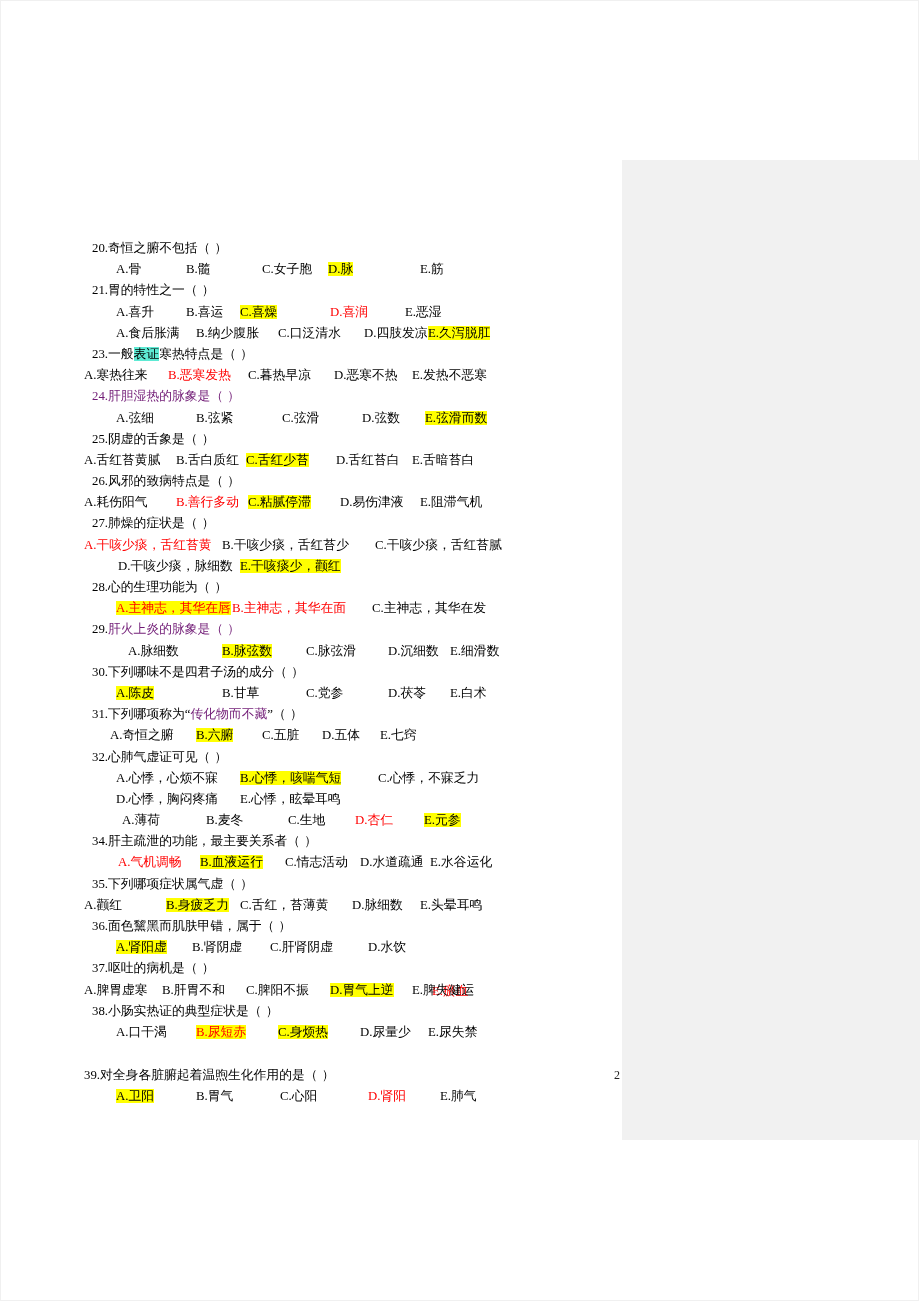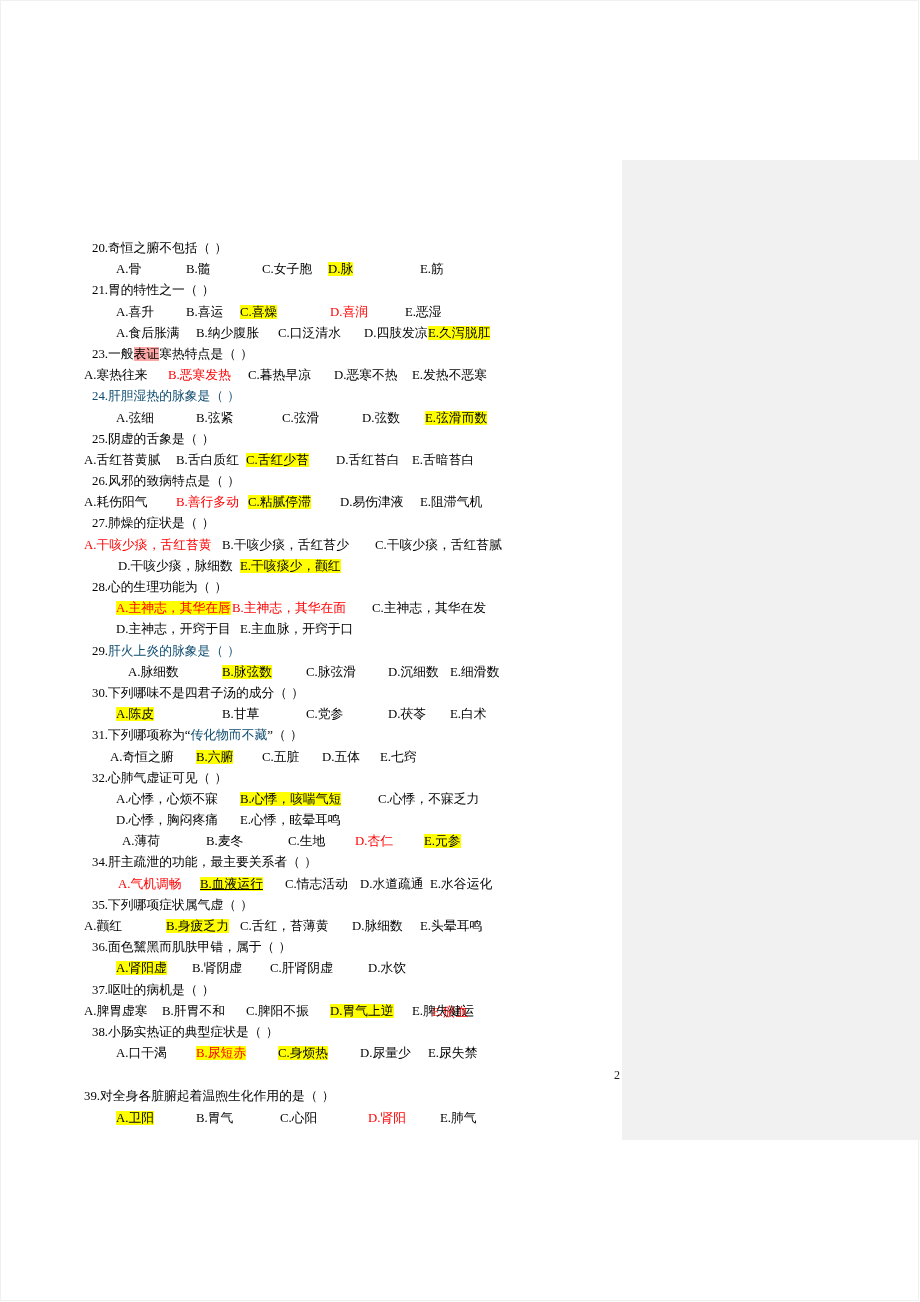--- a/index.html
+++ b/index.html
@@ -89,22 +89,22 @@
     top: 0;
   }
 
   
   .hl { background: #ffff00; }
   .red { color: #ff0000; }
 
   .paren { letter-spacing: 0.5px; }
 
   
-  .ink-red { color: #0c4a6e; text-align: center; }
-  .ink-hl  { background: #fca5a5; }
+  .ink-red { color: #701a75; text-align: center; }
+  .ink-hl  { background: #5eead4; }
 </style>
 </head>
 <body>
 
 <div id="page">
 
   <div id="page-frame"></div>
 
   <div id="side-pane"></div>
 
@@ -190,24 +190,20 @@
       </div>
       <div class="qline">
         <div class="stem"><span>28.</span><span>心的生理功能为</span><span class="paren">（      ）</span></div>
       </div>
       <div class="qline">
         <div class="opt" style="left: 116px;"><span class="hl red"><span>A.</span><span>主神志，其华在唇</span></span></div>
         <div class="opt" style="left: 232px;"><span class="red"><span>B.</span><span>主神志，其华在面</span></span></div>
         <div class="opt" style="left: 372px;"><span><span>C.</span><span>主神志，其华在发</span></span></div>
       </div>
       <div class="qline">
-        <div class="opt" style="left: 116px;"><span><span>D.</span><span>主神志，开窍于目</span></span></div>
-        <div class="opt" style="left: 240px;"><span><span>E.</span><span>主血脉，开窍于口</span></span></div>
-      </div>
-      <div class="qline">
         <div class="stem"><span>29.</span><span class="ink-red">肝火上炎的脉象是</span><span class="paren ink-red">（      ）</span></div>
       </div>
       <div class="qline">
         <div class="opt" style="left: 128px; text-align: center;"><span><span>A.</span><span>脉细数</span></span></div>
         <div class="opt" style="left: 222px;"><span class="hl"><span>B.</span><span>脉弦数</span></span></div>
         <div class="opt" style="left: 306px;"><span><span>C.</span><span>脉弦滑</span></span></div>
         <div class="opt" style="left: 388px;"><span><span>D.</span><span>沉细数</span></span></div>
         <div class="opt" style="left: 450px;"><span><span>E.</span><span>细滑数</span></span></div>
       </div>
       <div class="qline">
@@ -247,21 +243,21 @@
         <div class="opt" style="left: 206px;"><span><span>B.</span><span>麦冬</span></span></div>
         <div class="opt" style="left: 288px;"><span><span>C.</span><span>生地</span></span></div>
         <div class="opt" style="left: 355px;"><span class="red"><span>D.</span><span>杏仁</span></span></div>
         <div class="opt" style="left: 424px;"><span class="hl"><span>E.</span><span>元参</span></span></div>
       </div>
       <div class="qline">
         <div class="stem"><span>34.</span><span>肝主疏泄的功能，最主要关系者</span><span class="paren">（      ）</span></div>
       </div>
       <div class="qline">
         <div class="opt" style="left: 118px;"><span class="red"><span>A.</span><span>气机调畅</span></span></div>
-        <div class="opt" style="left: 200px; text-decoration: underline;"><span class="hl"><span>B.</span><span>血液运行</span></span></div>
+        <div class="opt" style="left: 200px;"><span class="hl"><span>B.</span><span>血液运行</span></span></div>
         <div class="opt" style="left: 285px;"><span><span>C.</span><span>情志活动</span></span></div>
         <div class="opt" style="left: 360px;"><span><span>D.</span><span>水道疏通</span></span></div>
         <div class="opt" style="left: 430px;"><span><span>E.</span><span>水谷运化</span></span></div>
       </div>
       <div class="qline">
         <div class="stem"><span>35.</span><span>下列哪项症状属气虚</span><span class="paren">（      ）</span></div>
       </div>
       <div class="qline">
         <div class="opt" style="left: 84px;"><span><span>A.</span><span>颧红</span></span></div>
         <div class="opt" style="left: 152px; padding-left: 14px;"><span class="hl"><span>B.</span><span>身疲乏力</span></span></div>

